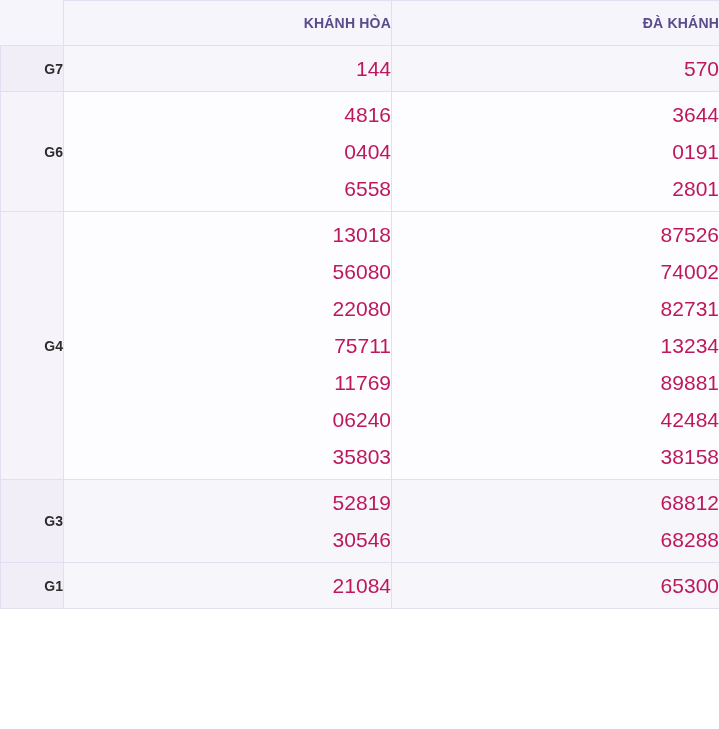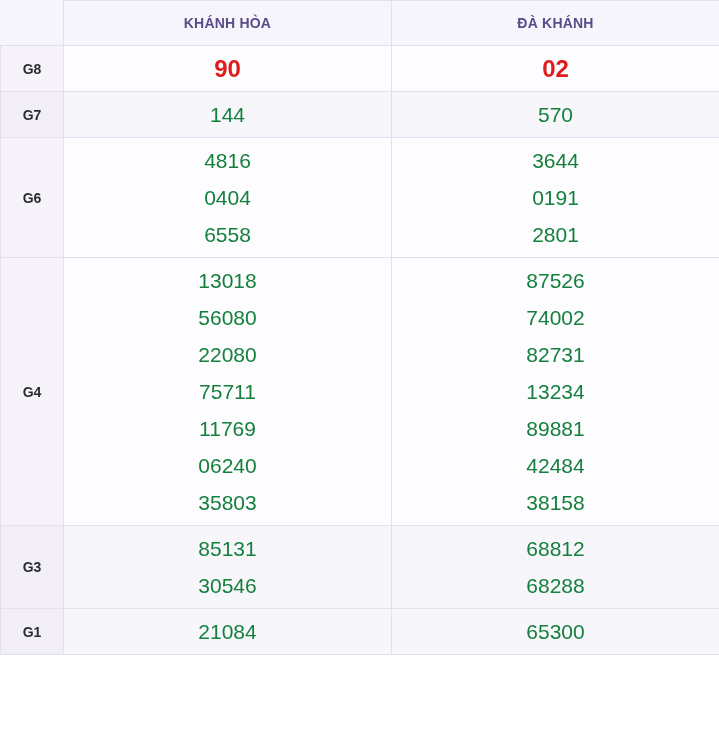--- a/index.html
+++ b/index.html
@@ -17,21 +17,21 @@
   .lottery-table {
     width: 719px;
     border-collapse: collapse;
     table-layout: fixed;
   }
   .lottery-table col.c-label { width: 63px; }
   .lottery-table col.c-prov  { width: 328px; }
 
   .lottery-table th, .lottery-table td {
     border: 1px solid #e3dff0;
-    text-align: center;
+    text-align: right;
     vertical-align: middle;
     padding: 0;
   }
   thead th {
     background: #f7f5fc;
     color: #5a4b8a;
     font-size: 14px;
     font-weight: bold;
     height: 44px;
     letter-spacing: .2px;
@@ -43,21 +43,21 @@
   }
   td.lbl {
     background: #f6f4fa;
     color: #2b2b2b;
     font-size: 14px;
     font-weight: bold;
   }
   td.vals {
     background: #fdfdff;
     font-size: 21px;
-    color: #15803d;
+    color: #be185d;
     line-height: 37px;
     padding: 4px 0;
   }
   tr.row-alt td.vals { background: #f7f6fb; }
   tr.row-alt td.lbl  { background: #f1eef8; }
 
   td.vals .num { display: block; }
 
   
   tr.g8 td.vals { color: #e01b1b; font-size: 24px; font-weight: bold; }
@@ -79,29 +79,20 @@
     </colgroup>
     <thead>
       <tr>
         <th class="corner"></th>
         <th>KHÁNH HÒA</th>
         <th>ĐÀ KHÁNH</th>
       </tr>
     </thead>
     <tbody>
 
-      <tr class="g8">
-        <td class="lbl">G8</td>
-        <td class="vals">
-          <span class="num">90</span>
-        </td>
-        <td class="vals">
-          <span class="num">02</span>
-        </td>
-      </tr>
 
       <tr class="row-alt">
         <td class="lbl">G7</td>
         <td class="vals">
           <span class="num">144</span>
         </td>
         <td class="vals">
           <span class="num">570</span>
         </td>
       </tr>
@@ -139,21 +130,21 @@
           <span class="num">13234</span>
           <span class="num">89881</span>
           <span class="num">42484</span>
           <span class="num">38158</span>
         </td>
       </tr>
 
       <tr class="row-alt">
         <td class="lbl">G3</td>
         <td class="vals">
-          <span class="num">85131</span>
+          <span class="num">52819</span>
           <span class="num">30546</span>
         </td>
         <td class="vals">
           <span class="num">68812</span>
           <span class="num">68288</span>
         </td>
       </tr>
 
 
       <tr class="row-alt">

